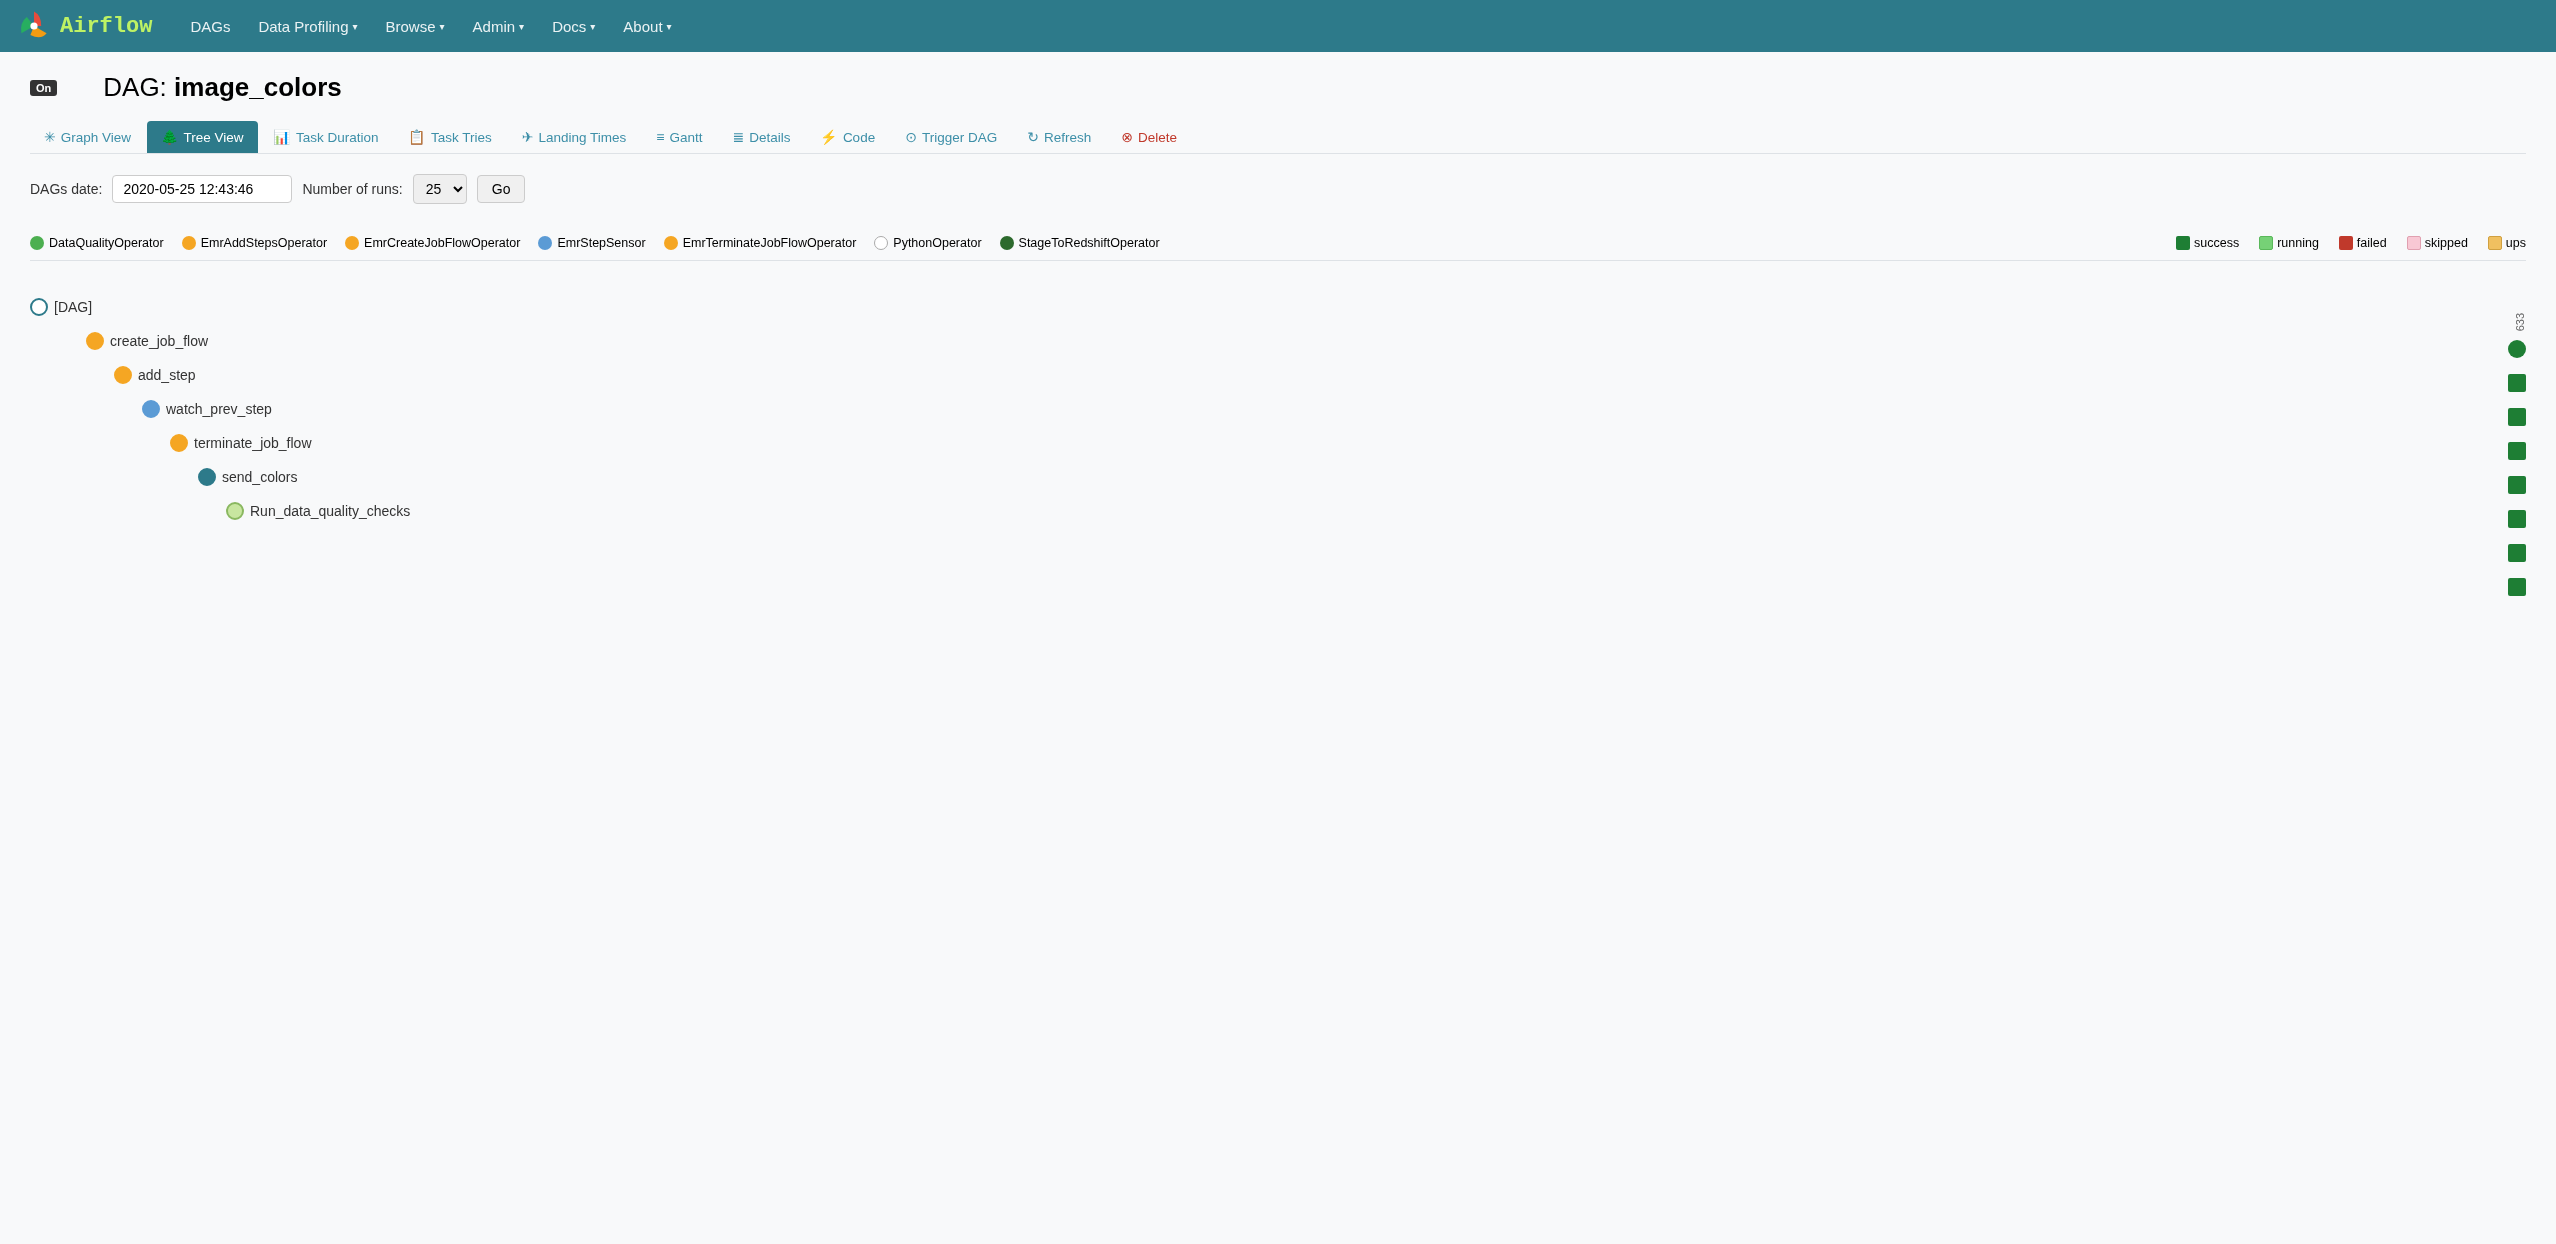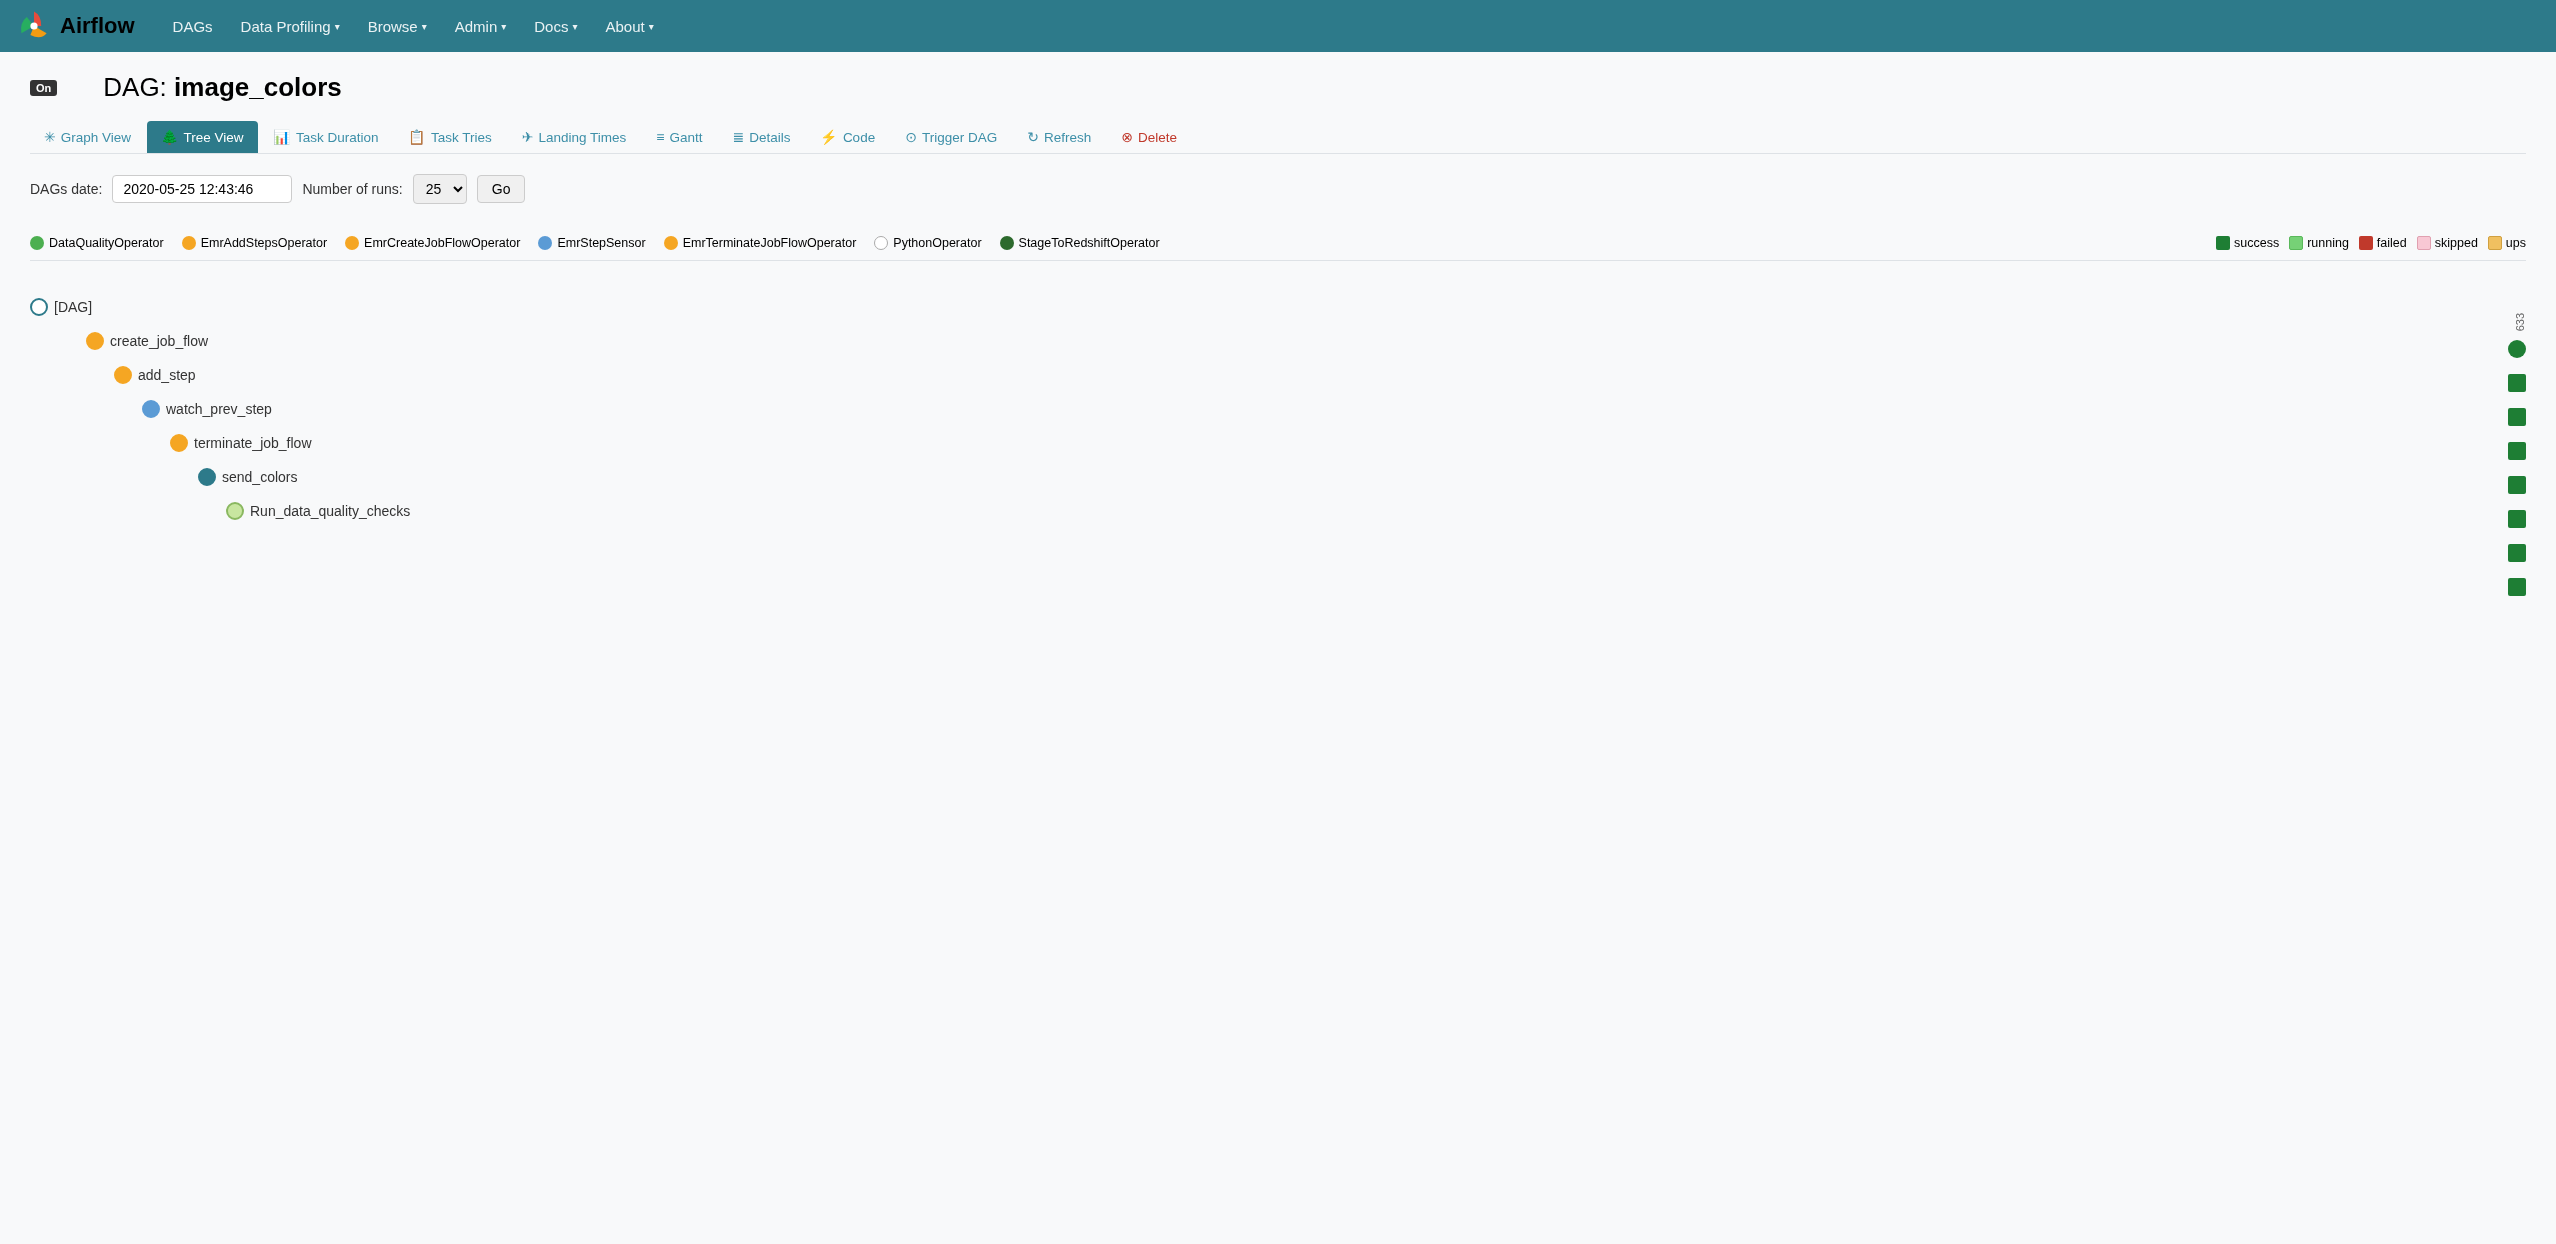--- a/index.html
+++ b/index.html
@@ -12,23 +12,24 @@
       align-items: center;
       padding: 0 16px;
       height: 52px;
       color: white;
     }
     .nav-logo {
       display: flex;
       align-items: center;
       font-size: 22px;
       font-weight: bold;
-      color: #000000;
+      color: #bef264;
       margin-right: 24px;
       text-decoration: none;
+      font-family: Liberation Mono, monospace;
     }
     .nav-logo-icon {
       width: 36px;
       height: 36px;
       margin-right: 8px;
     }
     .nav-item {
       color: rgba(255,255,255,0.9);
       padding: 0 14px;
       height: 52px;
@@ -143,21 +144,21 @@
     .legend-dot {
       width: 14px;
       height: 14px;
       border-radius: 50%;
     }
 
     
     .status-legend {
       display: flex;
       align-items: center;
-      gap: 10px;
+      gap: 20px;
       margin-left: auto;
     }
     .status-item {
       display: flex;
       align-items: center;
       gap: 4px;
       font-size: 12.5px;
     }
     .status-sq {
       width: 14px;

